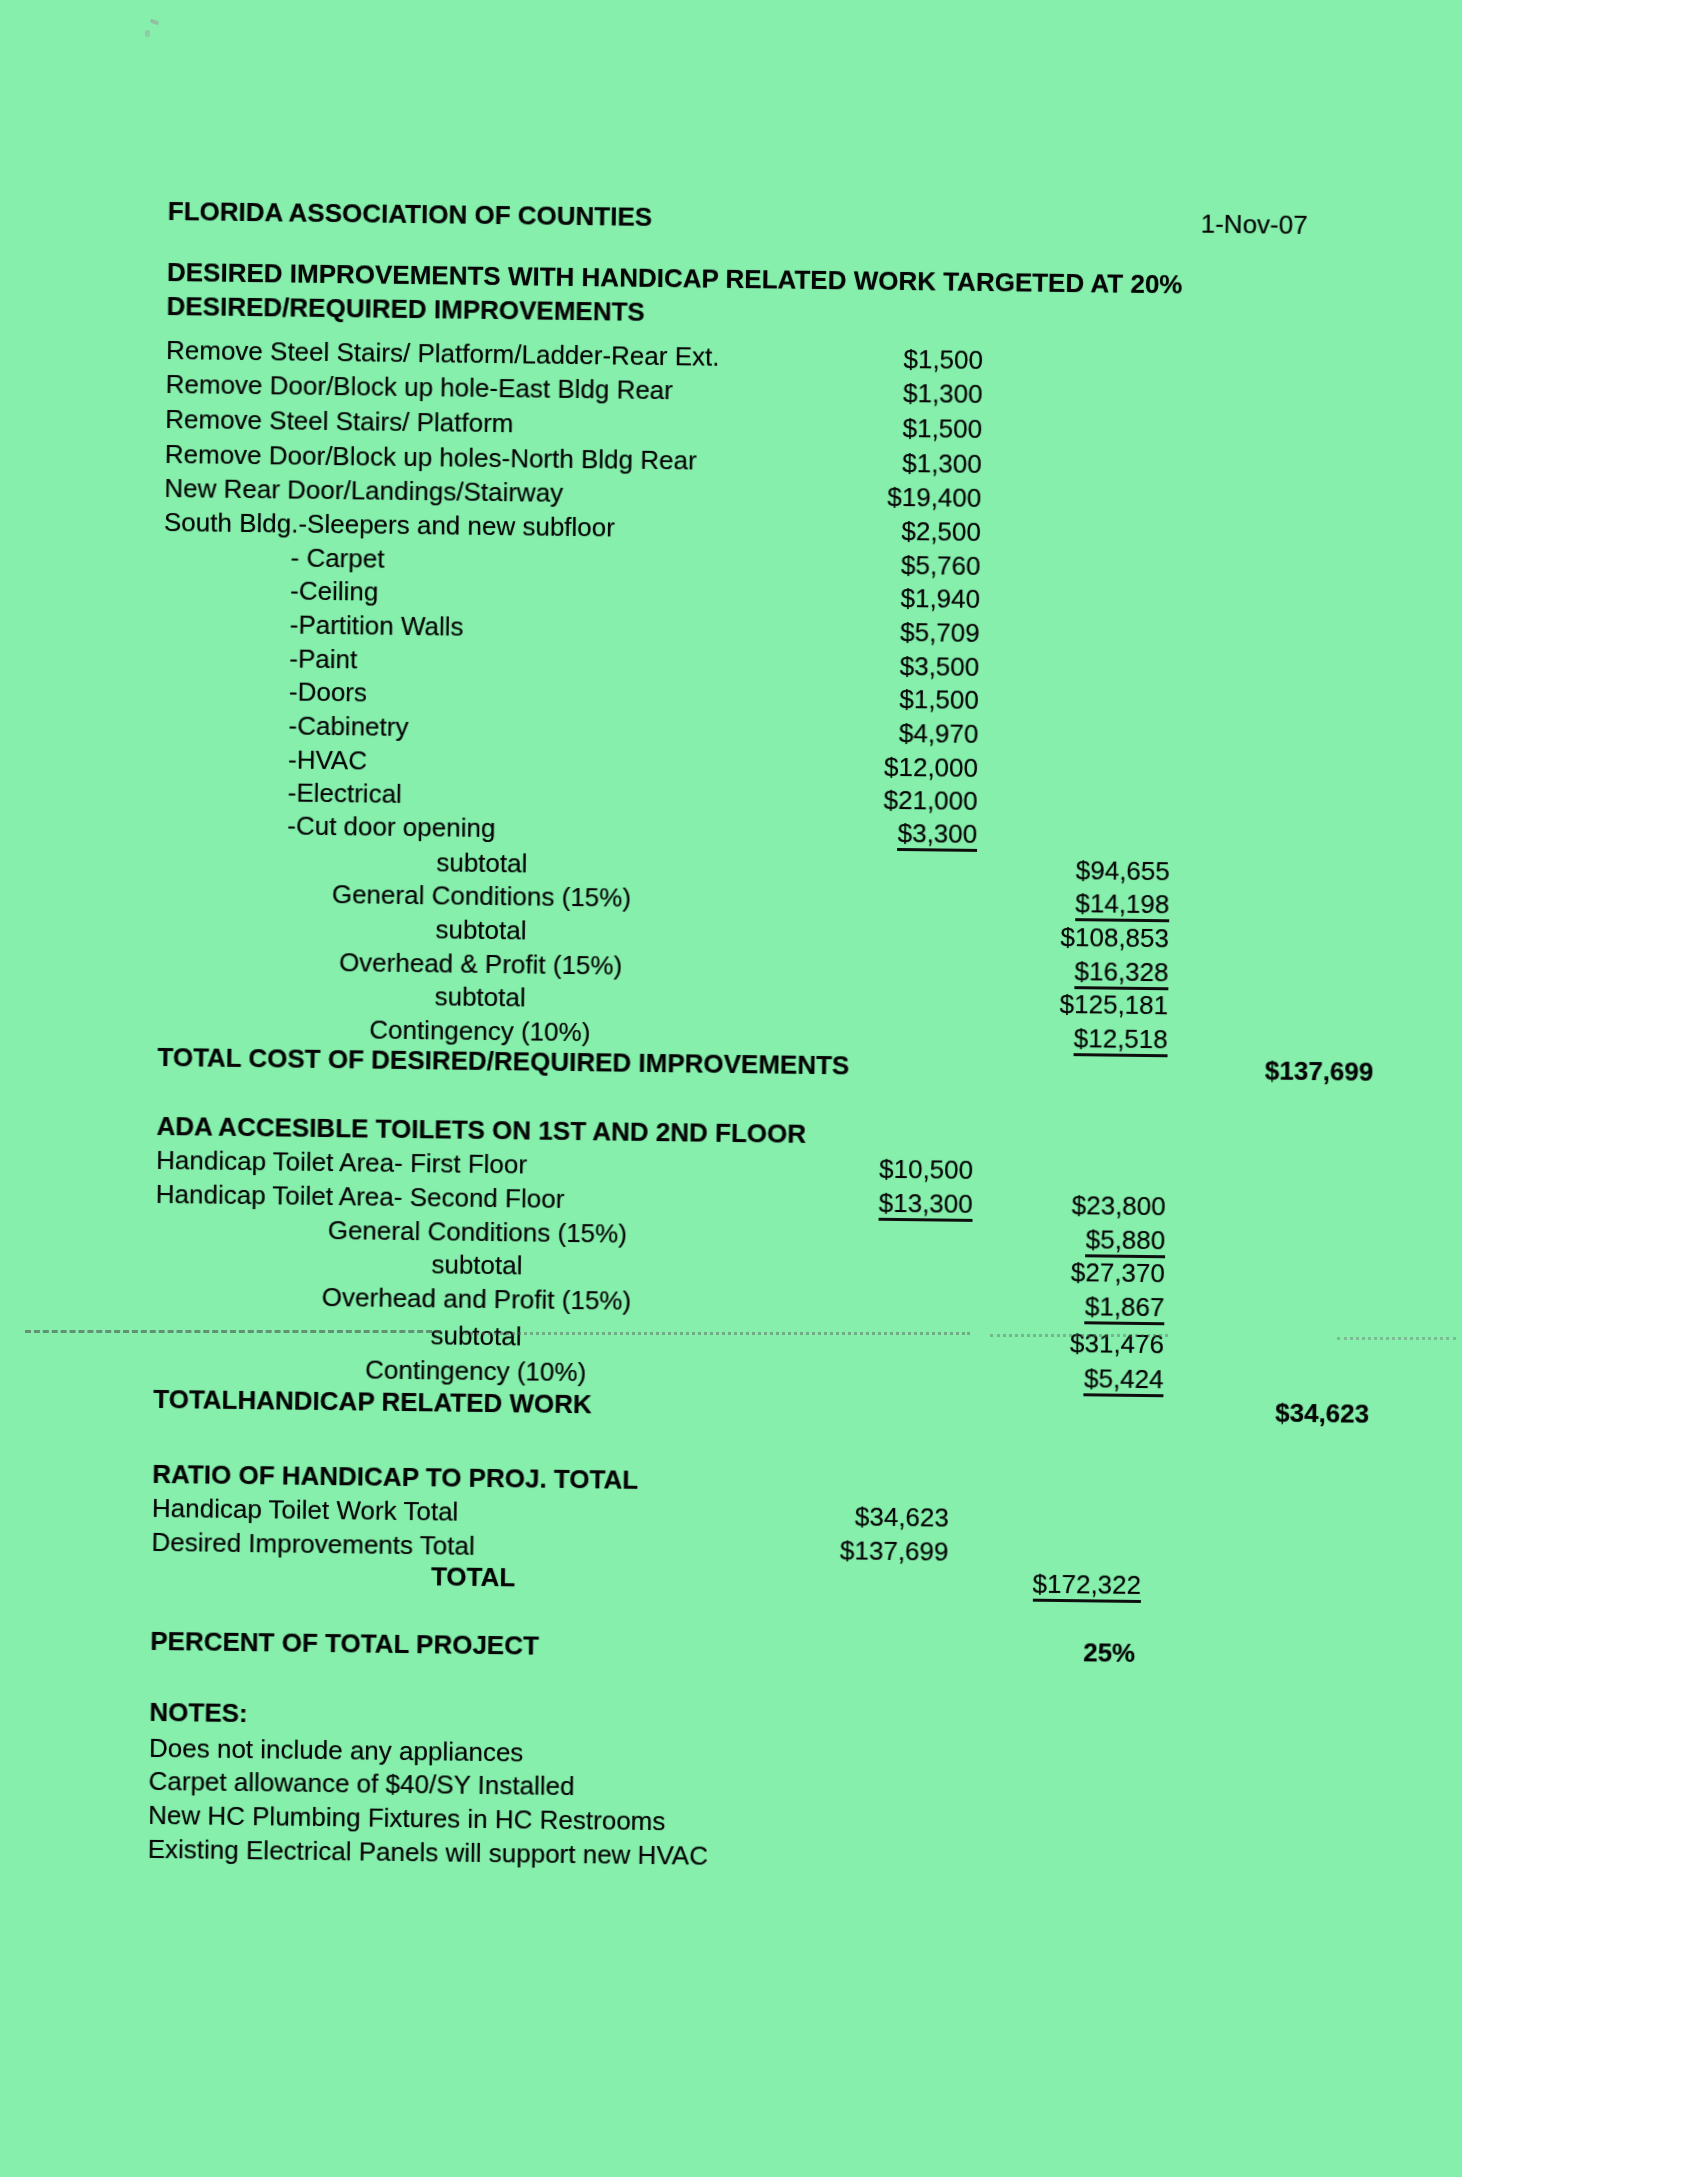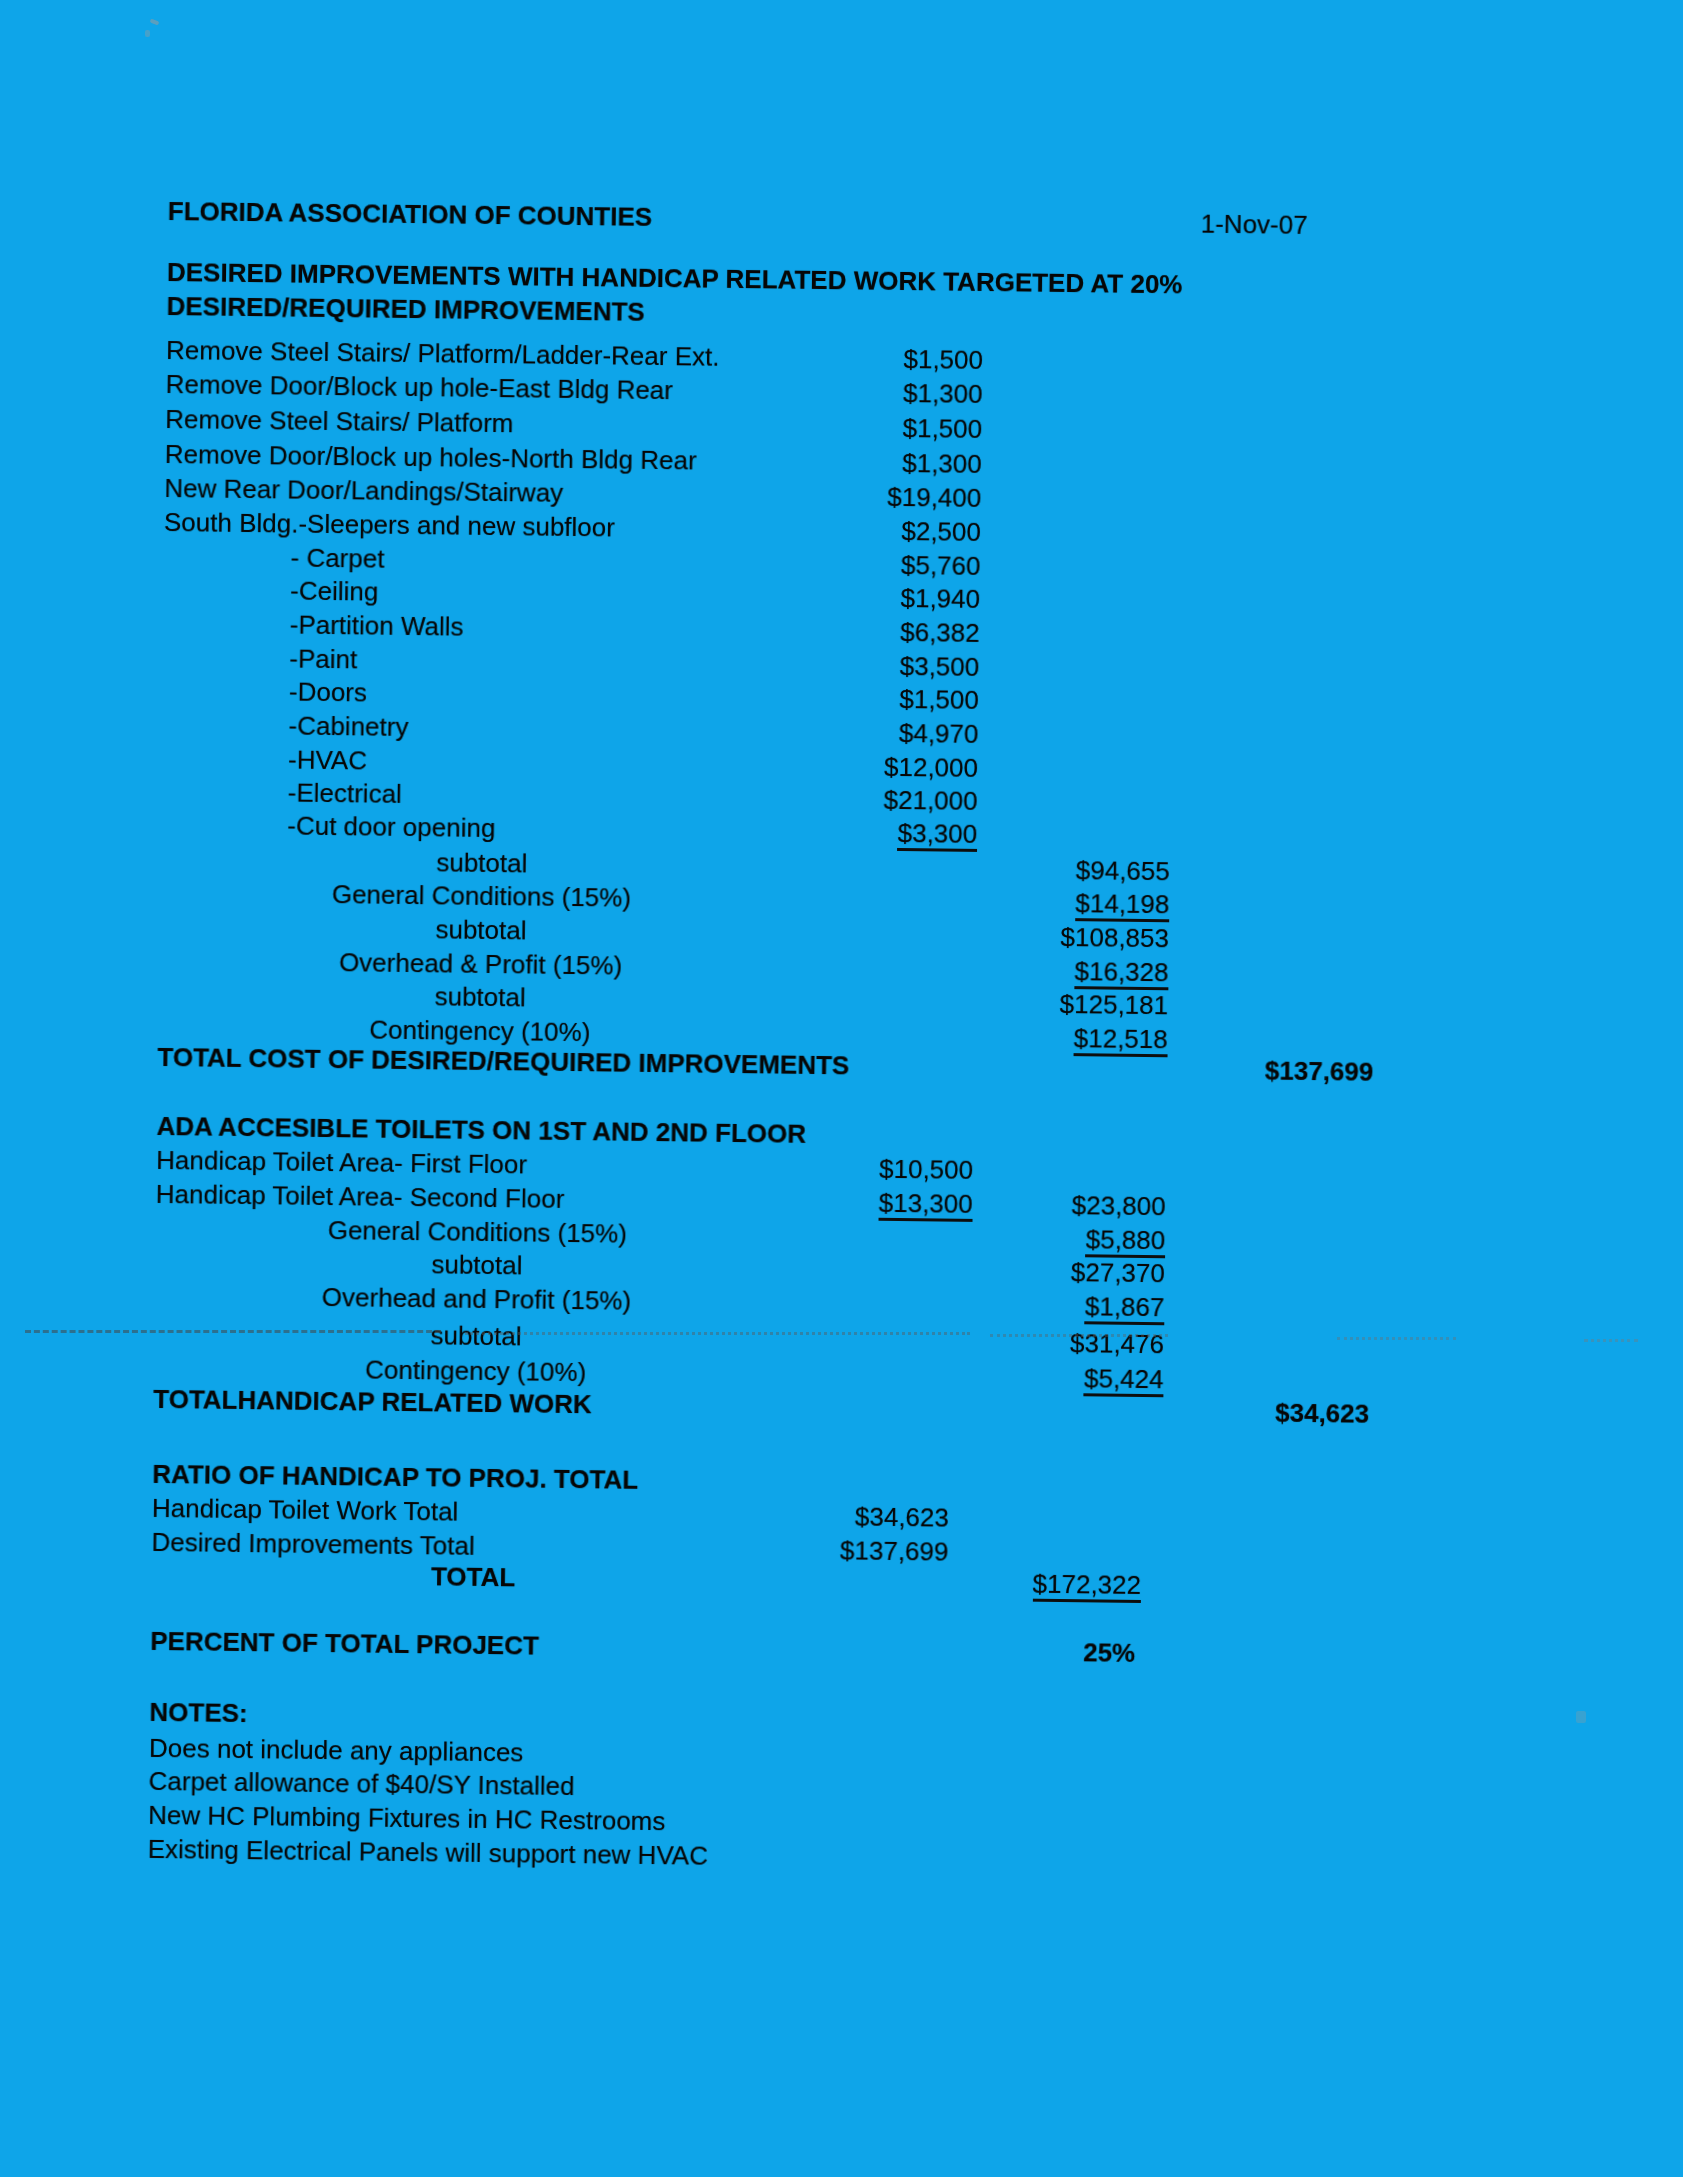--- a/index.html
+++ b/index.html
@@ -1,16 +1,16 @@
 <!DOCTYPE html>
 <html><head>
 <meta charset="utf-8">
 <style>
   html,body{margin:0;padding:0;background:#ffffff;}
-  .page{position:relative;width:1683px;height:2177px;background:#0ea5e9;overflow:hidden;
+  .page{position:relative;width:1462px;height:2177px;background:#86efac;overflow:hidden;
         font-family:"Liberation Sans", sans-serif;color:#0f0f0f;}
   .sheet{position:absolute;top:0;left:0;width:1683px;height:2177px;
          transform:rotate(0.7deg);transform-origin:168px 194px;
          filter:blur(0.3px) contrast(1.08);}
   .row{position:absolute;left:0;width:1683px;height:34px;font-size:26px;line-height:34px;white-space:nowrap;}
   .lab{position:absolute;left:168px;}
   .ind{left:295px;}
   .clab{position:absolute;left:193px;width:594px;text-align:center;}
   .v{position:absolute;text-align:right;}
   .v1{left:693px;width:292px;}   
@@ -69,21 +69,21 @@
     <div class="row" style="top:539px">
       <span class="lab ind">- Carpet</span>
       <span class="v v1"><span>$5,760</span></span>
     </div>
     <div class="row" style="top:572px">
       <span class="lab ind">-Ceiling</span>
       <span class="v v1"><span>$1,940</span></span>
     </div>
     <div class="row" style="top:606px">
       <span class="lab ind">-Partition Walls</span>
-      <span class="v v1"><span>$6,382</span></span>
+      <span class="v v1"><span>$5,709</span></span>
     </div>
     <div class="row" style="top:640px">
       <span class="lab ind">-Paint</span>
       <span class="v v1"><span>$3,500</span></span>
     </div>
     <div class="row" style="top:673px">
       <span class="lab ind">-Doors</span>
       <span class="v v1"><span>$1,500</span></span>
     </div>
     <div class="row" style="top:707px">

